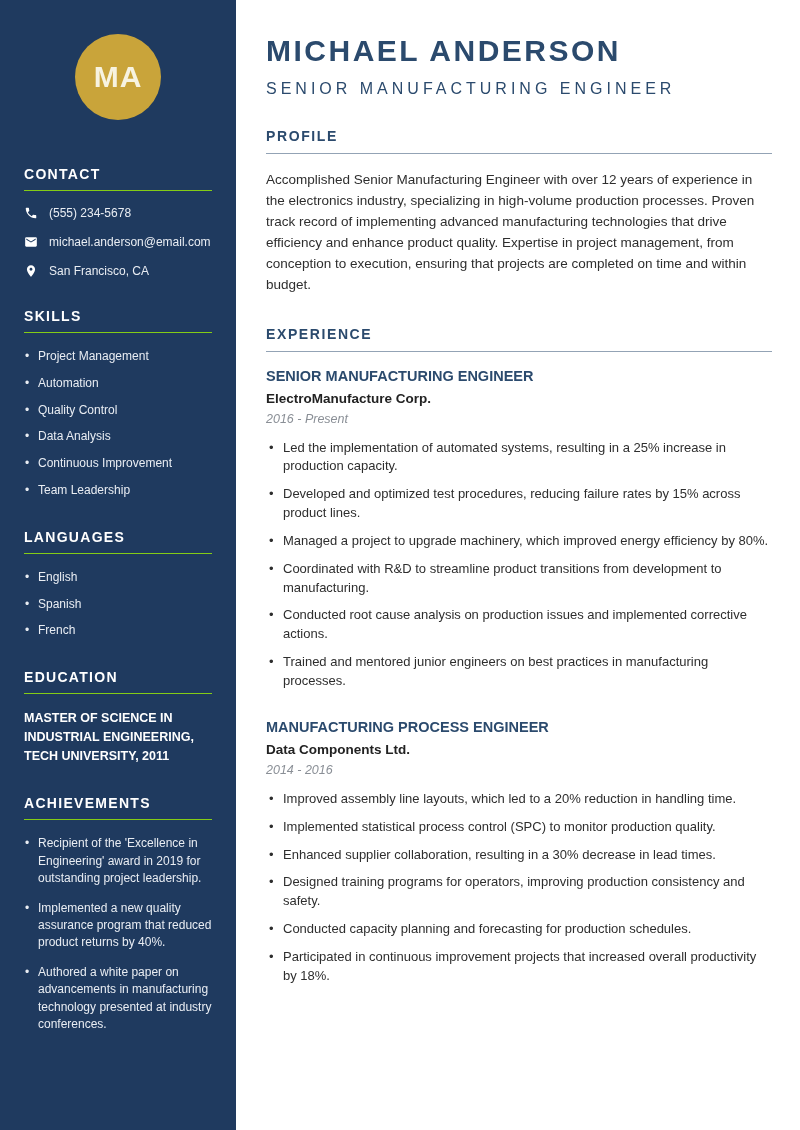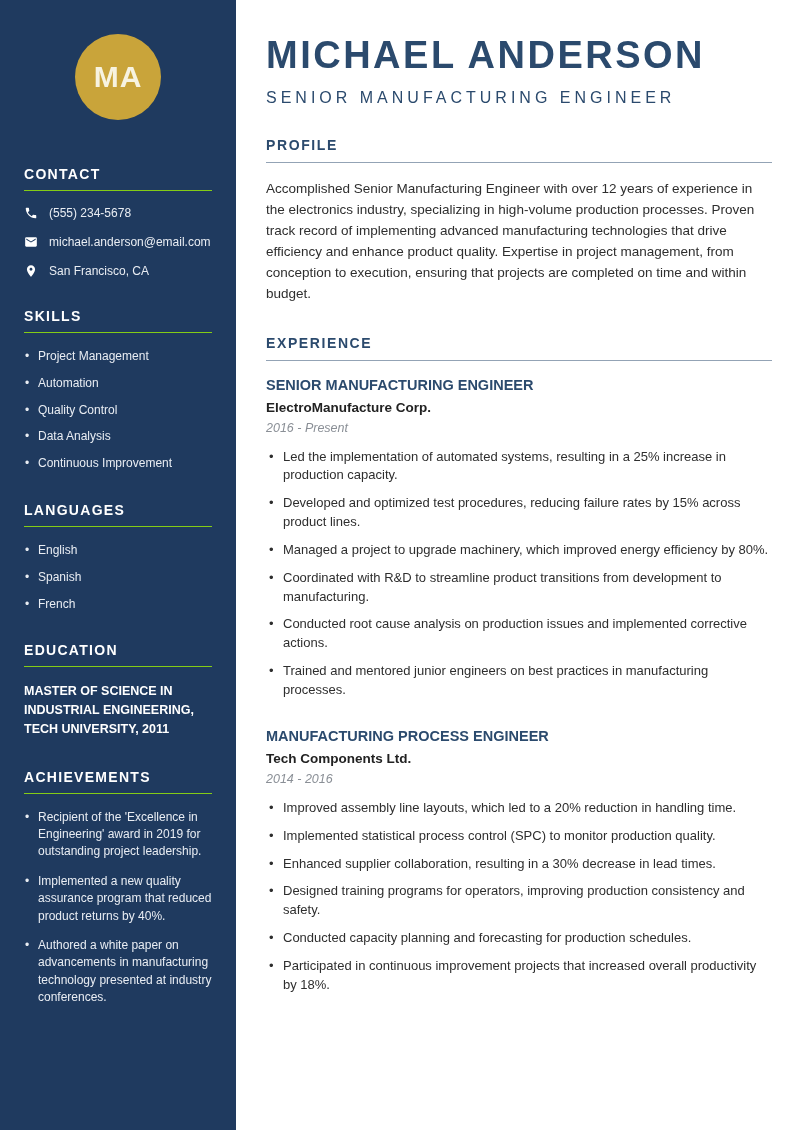--- a/index.html
+++ b/index.html
@@ -35,21 +35,21 @@
   .contact-icon svg { width: 14px; height: 14px; fill: #ffffff; display: block; }
   .side-list { list-style: none; }
   .side-list li { position: relative; padding-left: 14px; margin-bottom: 10px; font-size: 12px; line-height: 1.4; color: #e9edf3; }
   .side-list li::before { content: "•"; position: absolute; left: 1px; color: #e9edf3; }
   .edu-text { font-size: 12.5px; font-weight: bold; line-height: 1.5; color: #ffffff; }
   .ach-list li { margin-bottom: 12px; line-height: 1.45; }
 
   
   .main { flex: 1; padding: 34px 28px 30px 30px; background: #ffffff; }
   .name {
-    font-size: 38px; font-weight: bold; color: #2b4a6d;
+    font-size: 30px; font-weight: bold; color: #2b4a6d;
     letter-spacing: 2.5px; margin-bottom: 12px; white-space: nowrap;
   }
   .headline { font-size: 16px; color: #2b4a6d; letter-spacing: 4px; margin-bottom: 30px; }
   .main-heading {
     font-size: 14px; font-weight: bold; color: #2b4a6d; letter-spacing: 1.6px;
     padding-bottom: 9px; border-bottom: 1px solid #93a3b5; margin-bottom: 16px;
   }
   .profile-text { font-size: 13.5px; line-height: 1.55; color: #2e2e2e; margin-bottom: 30px; }
   .job { margin-bottom: 28px; }
   .job-title { font-size: 14.5px; font-weight: bold; color: #2b4a6d; margin-bottom: 7px; }
@@ -102,20 +102,21 @@
   </section>
 
   <section class="side-section">
     <div class="side-heading">SKILLS</div>
     <ul class="side-list">
       <li>Project Management</li>
       <li>Automation</li>
       <li>Quality Control</li>
       <li>Data Analysis</li>
       <li>Continuous Improvement</li>
+      <li>Team Leadership</li>
     </ul>
   </section>
 
   <section class="side-section">
     <div class="side-heading">LANGUAGES</div>
     <ul class="side-list">
       <li>English</li>
       <li>Spanish</li>
       <li>French</li>
     </ul>
@@ -159,21 +160,21 @@
         <li>Developed and optimized test procedures, reducing failure rates by 15% across product lines.</li>
         <li>Managed a project to upgrade machinery, which improved energy efficiency by 80%.</li>
         <li>Coordinated with R&amp;D to streamline product transitions from development to manufacturing.</li>
         <li>Conducted root cause analysis on production issues and implemented corrective actions.</li>
         <li>Trained and mentored junior engineers on best practices in manufacturing processes.</li>
       </ul>
     </div>
 
     <div class="job">
       <div class="job-title">MANUFACTURING PROCESS ENGINEER</div>
-      <div class="company">Tech Components Ltd.</div>
+      <div class="company">Data Components Ltd.</div>
       <div class="dates">2014 - 2016</div>
       <ul class="job-bullets">
         <li>Improved assembly line layouts, which led to a 20% reduction in handling time.</li>
         <li>Implemented statistical process control (SPC) to monitor production quality.</li>
         <li>Enhanced supplier collaboration, resulting in a 30% decrease in lead times.</li>
         <li>Designed training programs for operators, improving production consistency and safety.</li>
         <li>Conducted capacity planning and forecasting for production schedules.</li>
         <li>Participated in continuous improvement projects that increased overall productivity by 18%.</li>
       </ul>
     </div>

